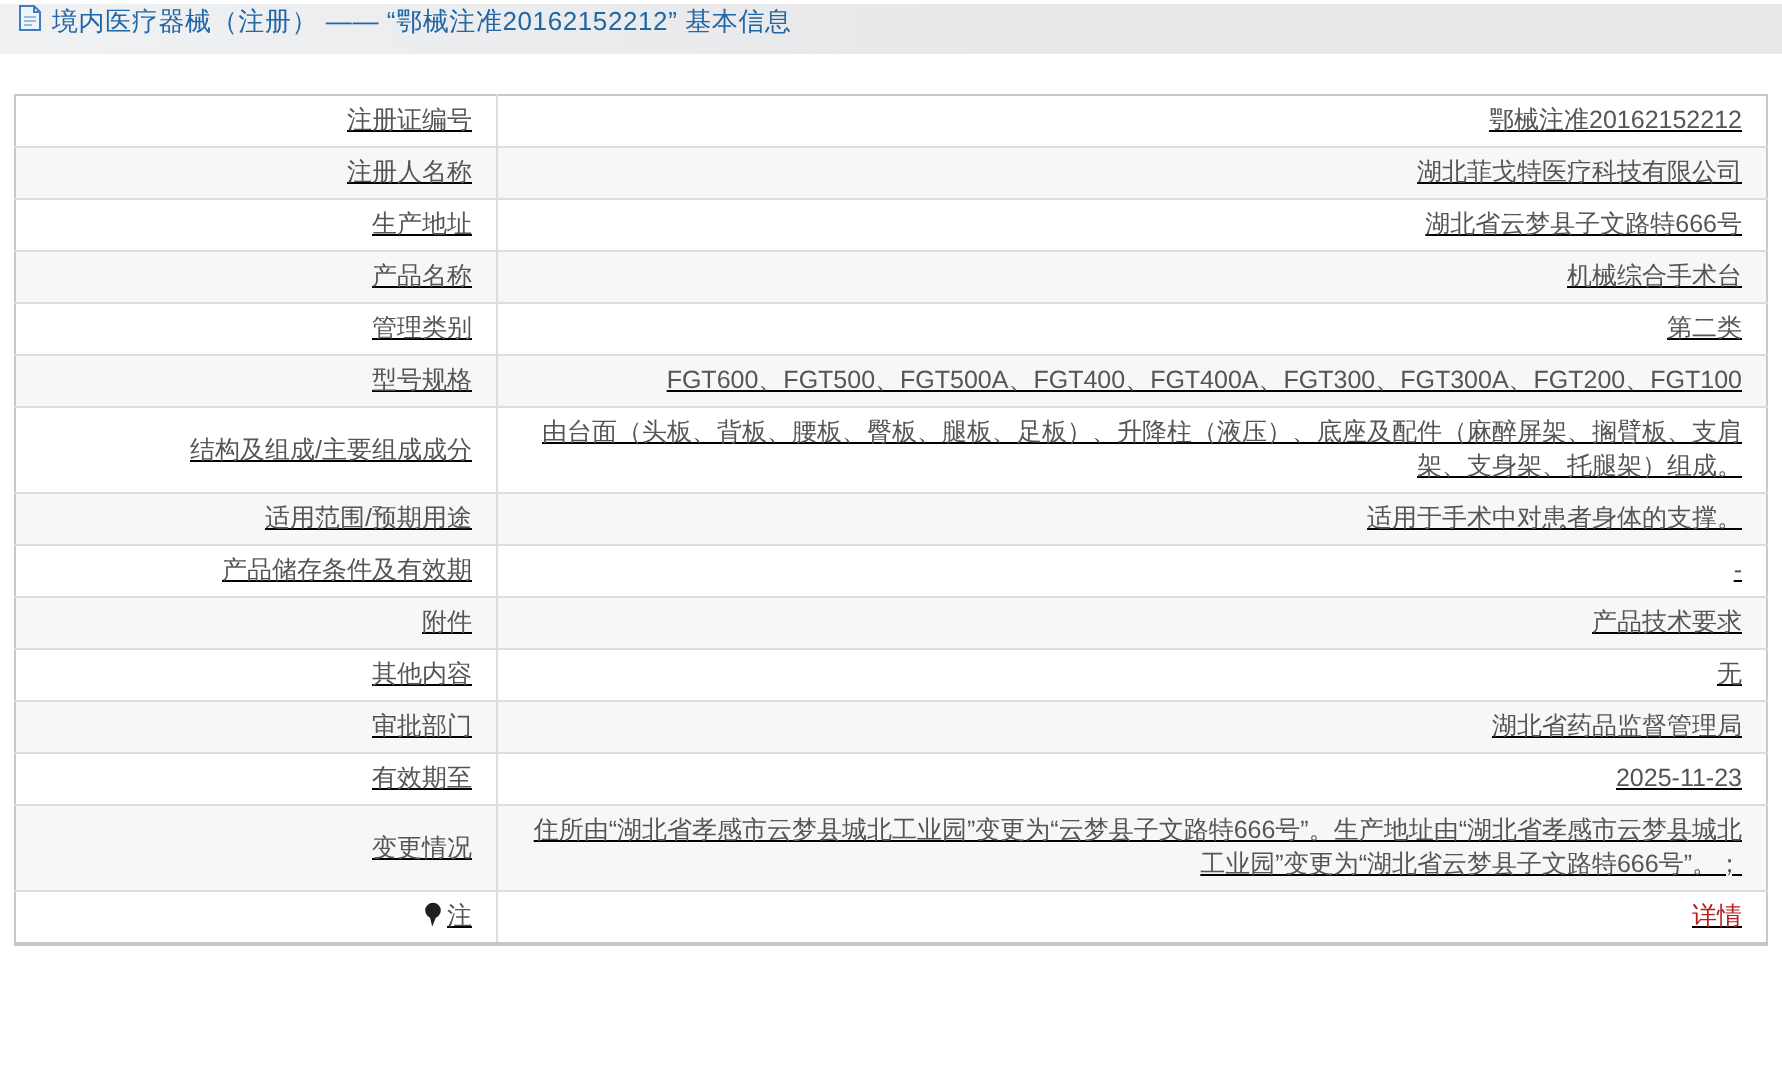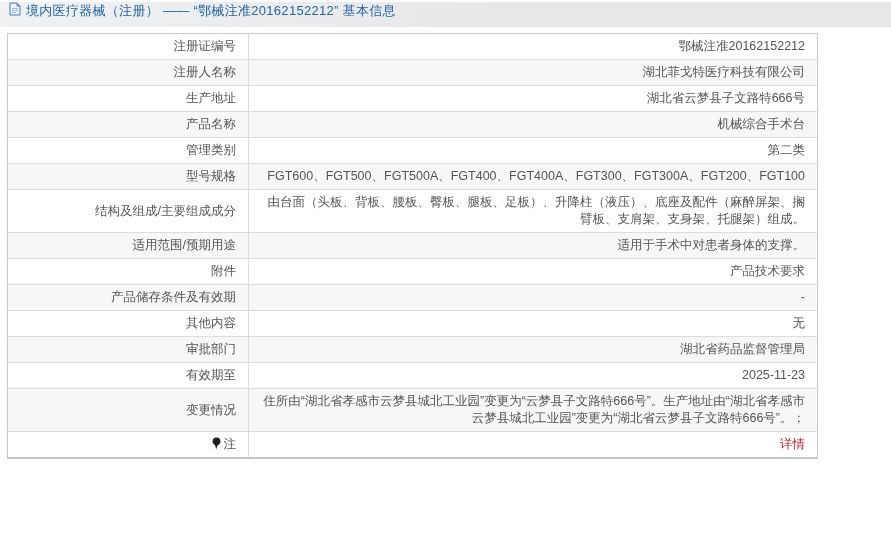--- a/index.html
+++ b/index.html
@@ -19,26 +19,27 @@
     gap: 5px;
   }
   .page-header .title {
     font-size: 13px;
     color: #2166a5;
     letter-spacing: 0.3px;
     white-space: nowrap;
   }
   .doc-icon { flex: 0 0 auto; display: inline-flex; }
   .reg-table {
-    margin: 6px 0 0 7px;
-    width: 811px;
+    margin: 20px 0 0 7px;
+    width: 877px;
     border-collapse: collapse;
     border: 1px solid #c9c9c9;
     border-bottom: 2px solid #c6c6c6;
     table-layout: fixed;
+    text-decoration: underline;
   }
   .reg-table tr { border-bottom: 1px solid #dcdcdc; background: #ffffff; }
   .reg-table tr:nth-child(even) { background: #f7f7f7; }
   .reg-table td {
     font-size: 12.5px;
     color: #555555;
     line-height: 17px;
     padding: 4px 12px;
     vertical-align: middle;
     word-break: break-all;
@@ -104,26 +105,26 @@
       </tr>
       <tr>
         <td class="label-cell">结构及组成/主要组成成分</td>
         <td class="value-cell">由台面（头板、背板、腰板、臀板、腿板、足板）、升降柱（液压）、底座及配件（麻醉屏架、搁臂板、支肩架、支身架、托腿架）组成。</td>
       </tr>
       <tr>
         <td class="label-cell">适用范围/预期用途</td>
         <td class="value-cell">适用于手术中对患者身体的支撑。</td>
       </tr>
       <tr>
+        <td class="label-cell">产品储存条件及有效期</td>
+        <td class="value-cell">-</td>
+      </tr>
+      <tr>
         <td class="label-cell">附件</td>
         <td class="value-cell">产品技术要求</td>
-      </tr>
-      <tr>
-        <td class="label-cell">产品储存条件及有效期</td>
-        <td class="value-cell">-</td>
       </tr>
       <tr>
         <td class="label-cell">其他内容</td>
         <td class="value-cell">无</td>
       </tr>
       <tr>
         <td class="label-cell">审批部门</td>
         <td class="value-cell">湖北省药品监督管理局</td>
       </tr>
       <tr>

